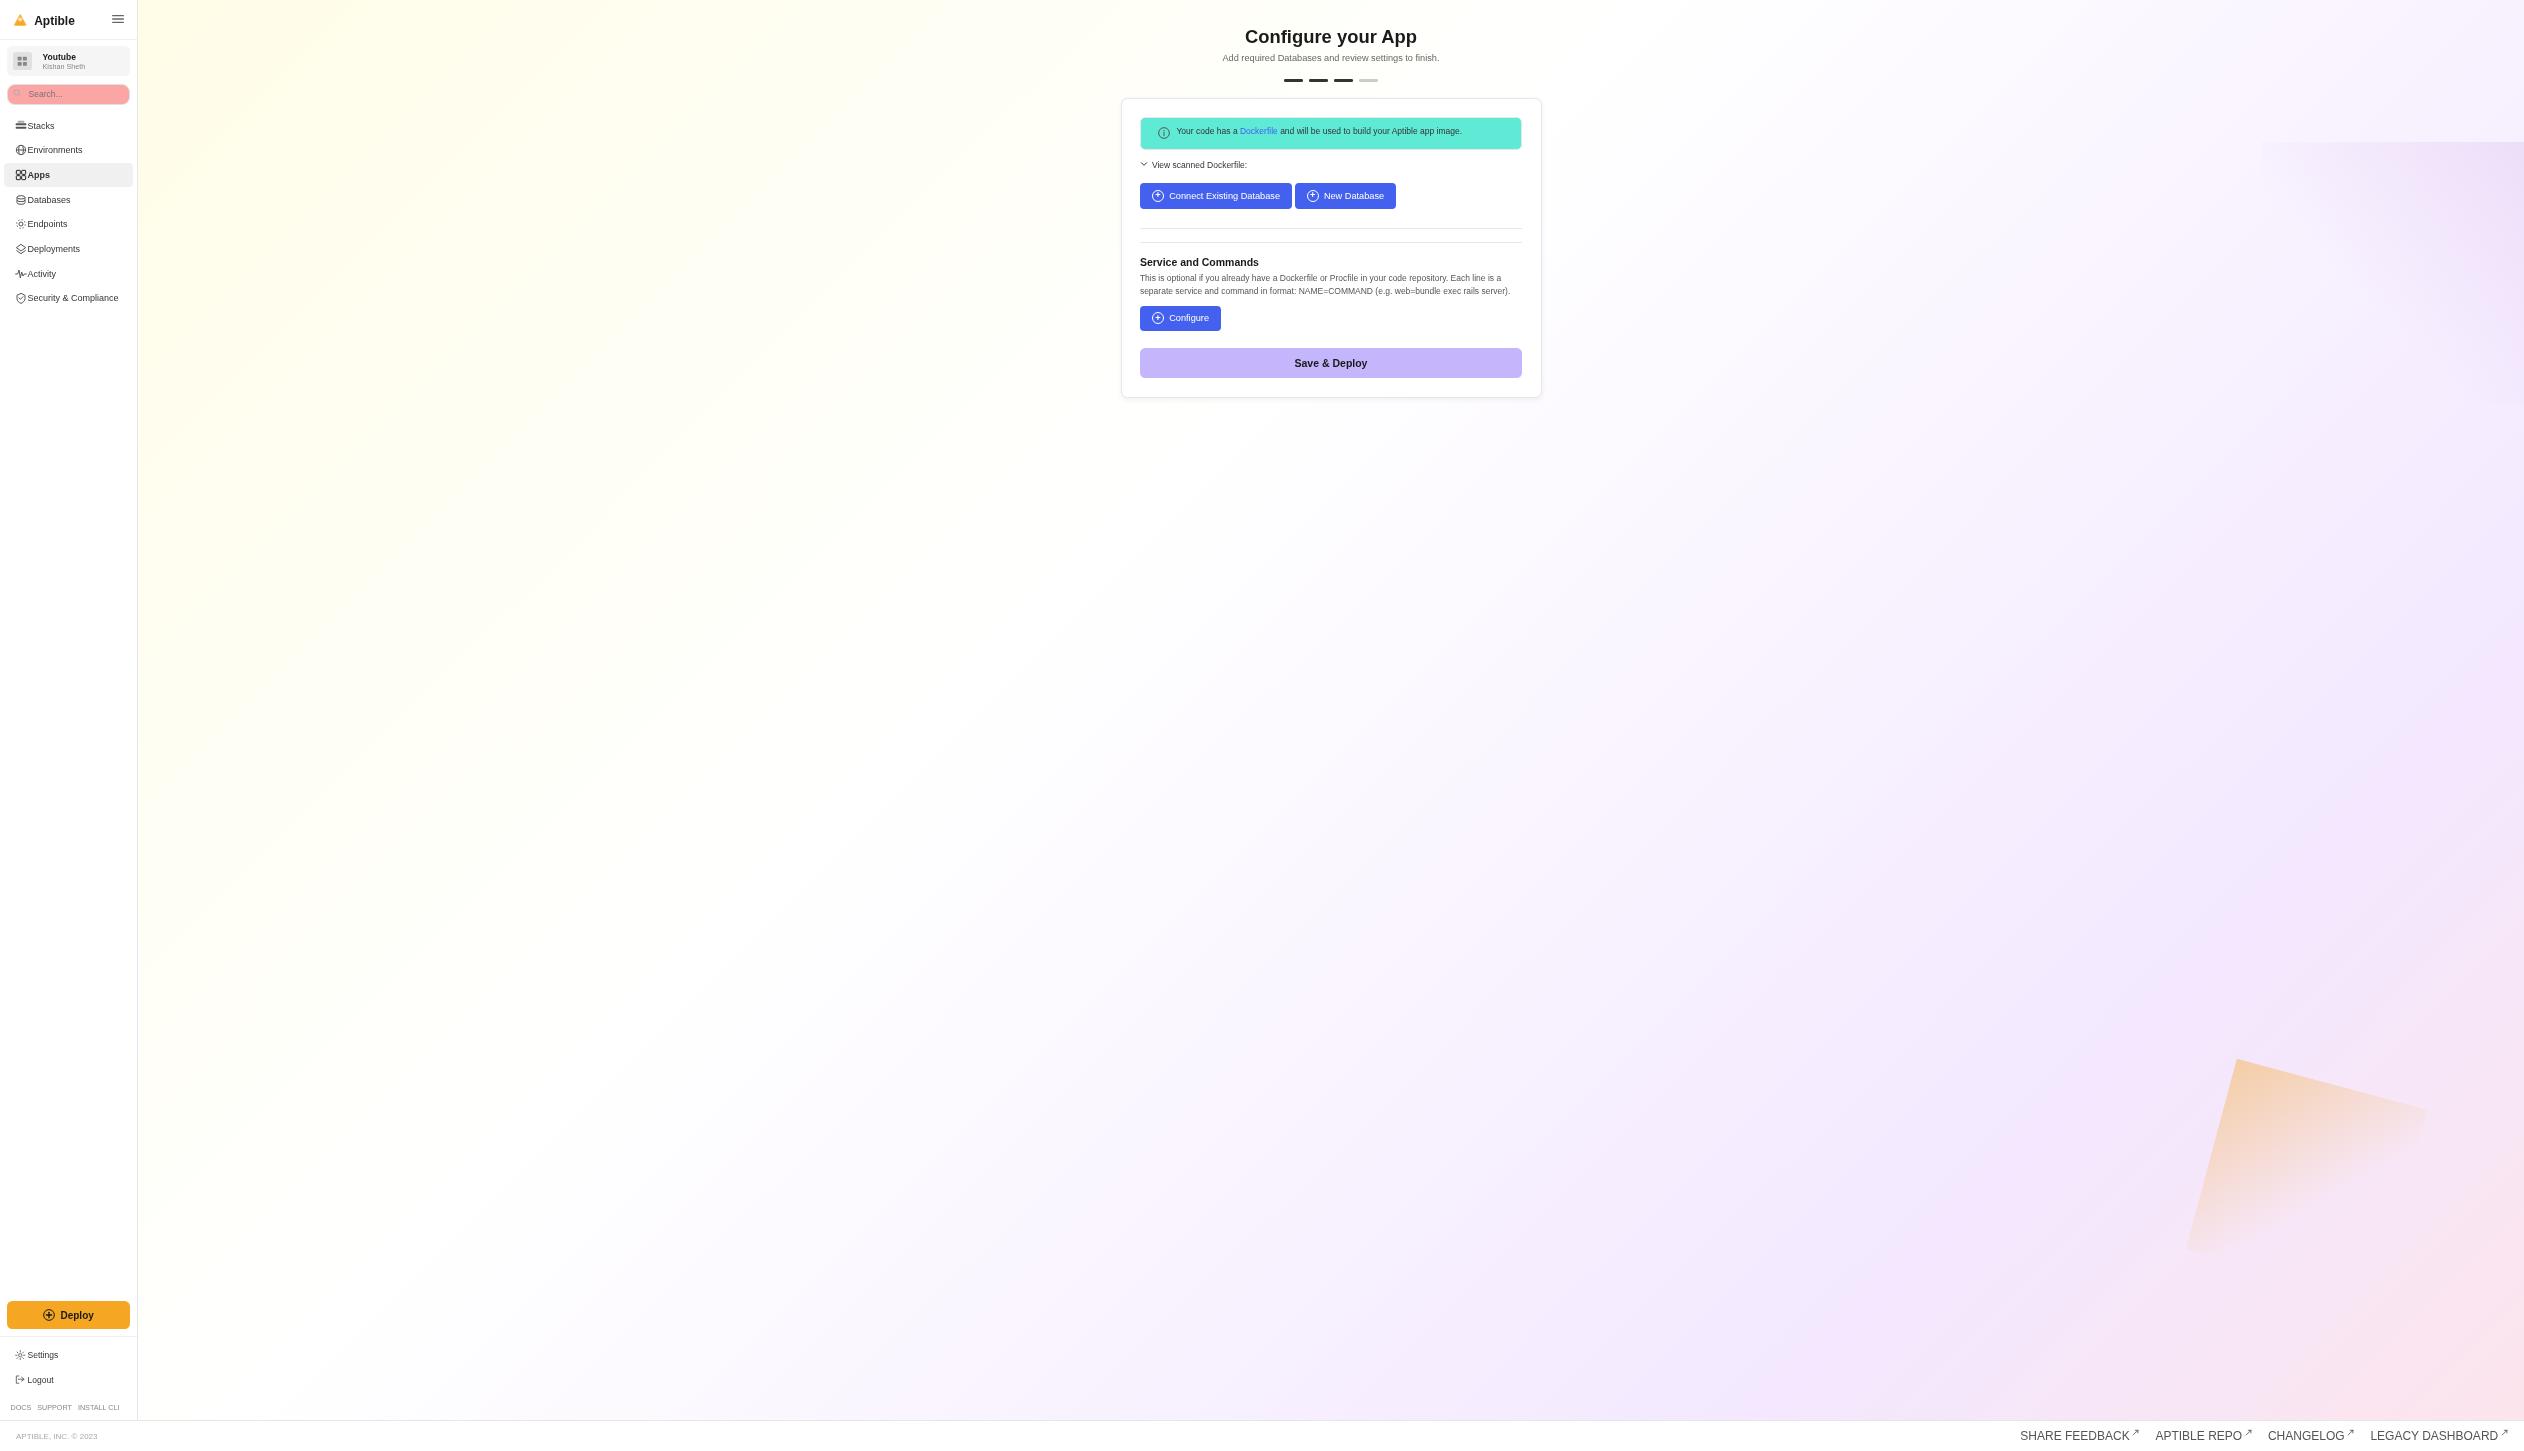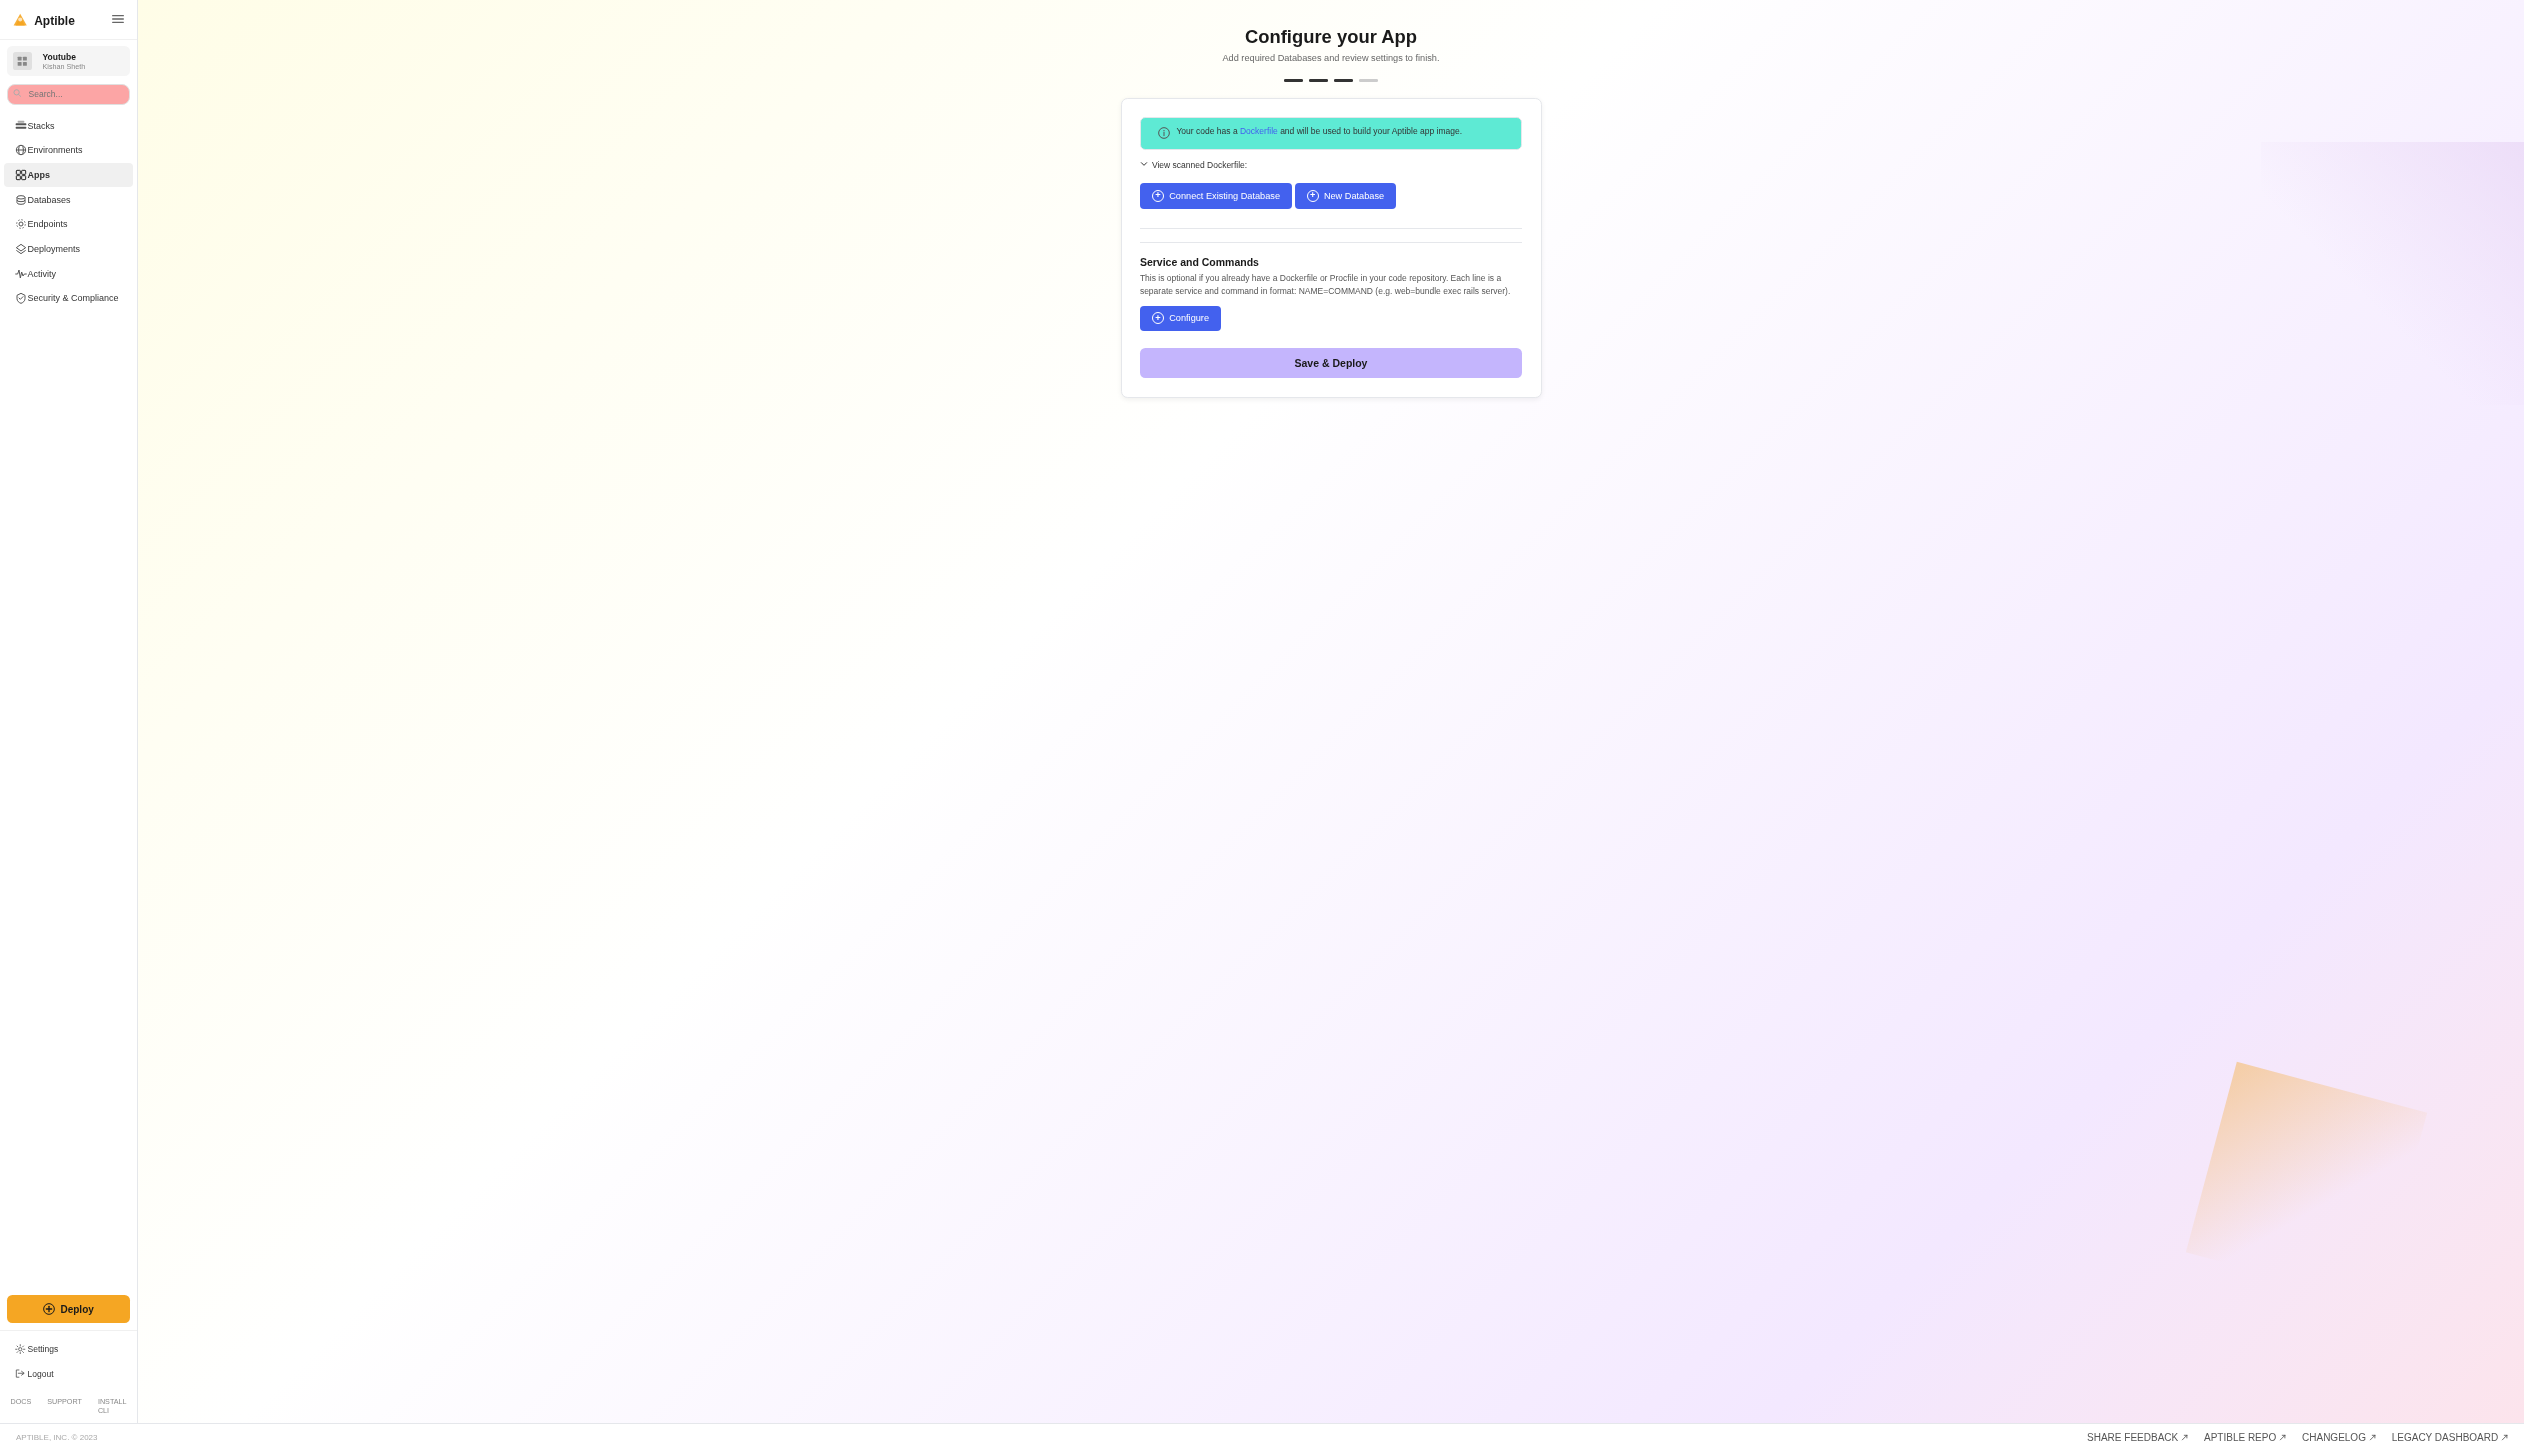--- a/index.html
+++ b/index.html
@@ -35,21 +35,21 @@
     .nav-icon { width: 12px; height: 12px; display: flex; align-items: center; justify-content: center; flex-shrink: 0; }
 
     
     .deploy-btn { margin: 6.6px; padding: 8px; background: #f5a623; border: none; border-radius: 5.3px; font-size: 10px; font-weight: 600; color: #1a1a1a; cursor: pointer; display: flex; align-items: center; justify-content: center; gap: 5.3px; }
 
     
     .sidebar-bottom { border-top: 0.7px solid #f0f0f0; padding: 5.3px 0; }
     .sidebar-bottom .nav-item { font-size: 8.5px; }
 
     
-    .sidebar-footer-links { display: flex; gap: 16px; padding: 5.3px 10.5px 8px; }
+    .sidebar-footer-links { display: flex; gap: 6px; padding: 5.3px 10.5px 8px; }
     .sidebar-footer-links a { font-size: 7.2px; color: #888; text-decoration: none; }
 
     
     .main-inner { flex: 1; display: flex; flex-direction: column; align-items: center; padding: 26px 13px 26px; }
 
     
     .bg-decoration { position: absolute; top: 0; right: 0; bottom: 0; left: 0; pointer-events: none; overflow: hidden; }
     .bg-triangle-yellow { position: absolute; bottom: 10%; right: 5%; width: 197px; height: 197px; background: linear-gradient(135deg, #f5a62366 0%, transparent 60%); transform: rotate(15deg); }
     .bg-triangle-purple { position: absolute; top: 10%; right: 0; width: 263px; height: 263px; background: linear-gradient(225deg, #e8d5f5aa 0%, transparent 60%); }
 
@@ -81,21 +81,21 @@
 
     .env-textarea { width: 100%; min-height: 59px; border: 0.7px solid #d1d5db; border-radius: 4px; padding: 6.6px 8px; font-size: 8.5px; font-family: monospace; color: #333; outline: none; resize: vertical; margin-bottom: 16px; }
 
     .divider { border: none; border-top: 0.7px solid #e5e7eb; margin: 13px 0; }
 
     .save-deploy-btn { width: 100%; padding: 9.2px; background: #c4b5fd; border: none; border-radius: 5.3px; font-size: 10.5px; font-weight: 700; color: #1a1a1a; cursor: pointer; margin-top: 10.5px; }
 
     
     .page-footer { background: #fff; border-top: 0.7px solid #e5e7eb; padding: 8px 16px; display: flex; align-items: center; justify-content: space-between; font-size: 8px; color: #888; }
     .footer-right { display: flex; gap: 16px; }
-    .footer-right a { color: #555; text-decoration: none; font-size: 10px; font-weight: 500; display: flex; align-items: center; gap: 2.6px; }
+    .footer-right a { color: #555; text-decoration: none; font-size: 12px; font-weight: 500; display: flex; gap: 2.6px; }
     .footer-copyright { font-size: 8px; color: #aaa; }
 
     
     svg { display: inline-block; }
   </style>
 </head>
 <body>
 
 <div class="app-wrapper">
 

